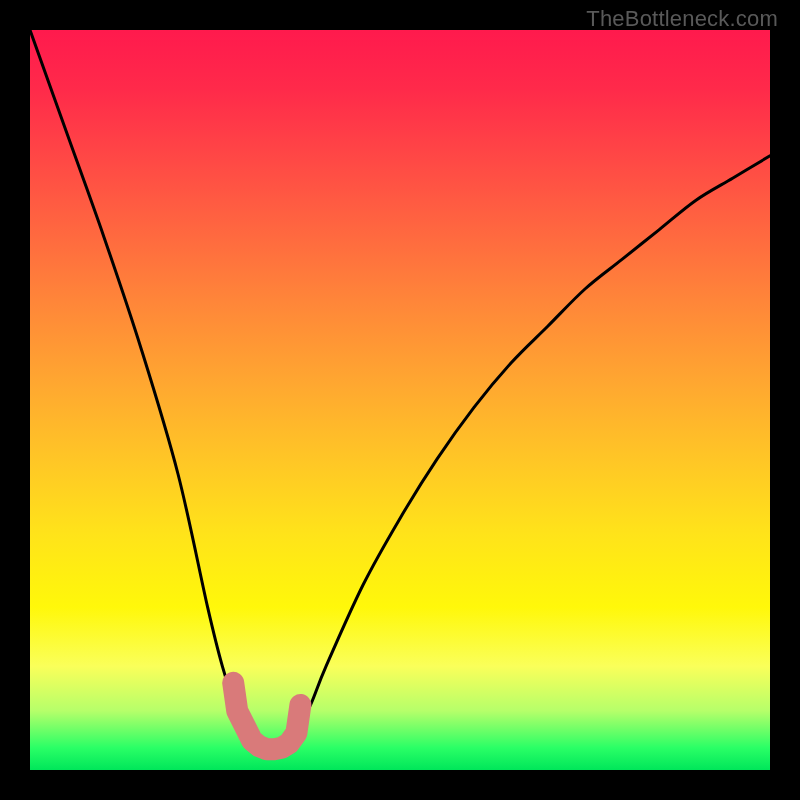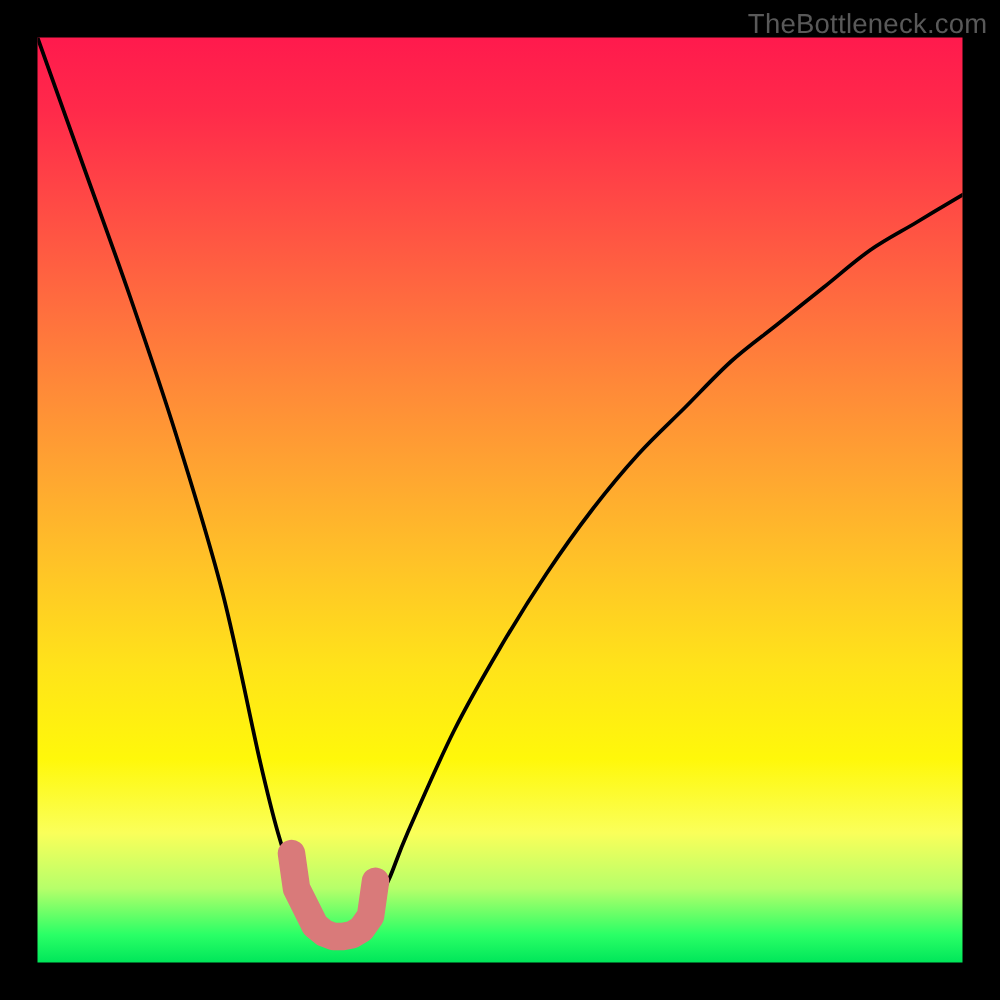--- a/index.html
+++ b/index.html
@@ -37,21 +37,21 @@
       #fff80a 78%,
       #faff5a 86%,
       #b6ff6a 92%,
       #2aff66 97%,
       #00e65a 100%
     );
   }
   .attrib {
     position: absolute;
     top: 6px;
-    right: 10px;
+    right: 22px;
     color: #595959;
     font-size: 22px;
     letter-spacing: 0.2px;
   }
   svg.curve {
     position: absolute;
     left: 0;
     top: 0;
     width: 740px;
     height: 740px;

